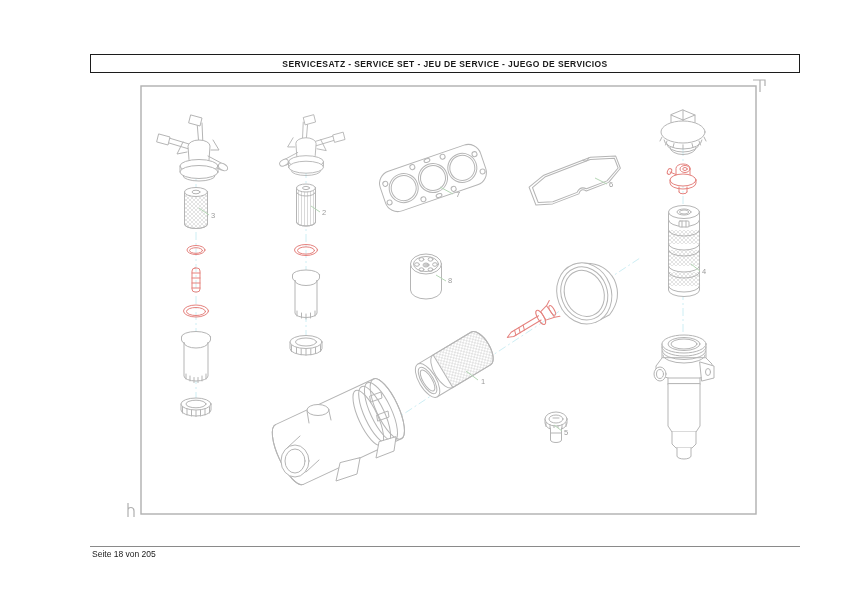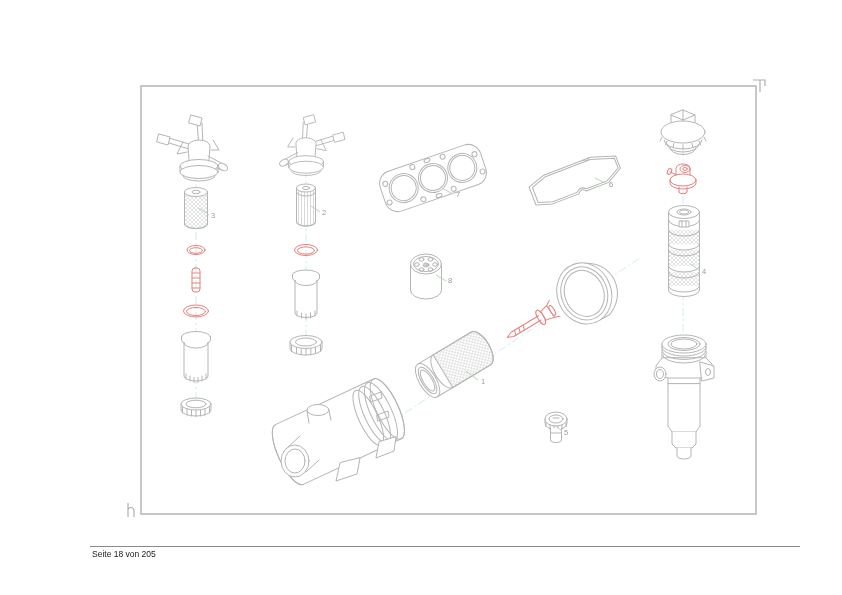--- a/index.html
+++ b/index.html
@@ -32,20 +32,23 @@
   }
   .footer-text{
     position:absolute;left:92px;top:549px;font-size:8.5px;color:var(--ink,#1a1a1a);
   }
 </style>
 </head>
 <body>
 
 <div class="page">
 
+  <div class="title-box">
+    <span>SERVICESATZ - SERVICE SET - JEU DE SERVICE - JUEGO DE SERVICIOS</span>
+  </div>
 
   <svg class="diagram" width="842" height="595" viewBox="0 0 842 595">
     <defs>
       <pattern id="mesh" width="4" height="4" patternUnits="userSpaceOnUse">
         <path d="M0 0L4 4M4 0L0 4" stroke="#c8c8c8" stroke-width="0.5" fill="none"></path>
       </pattern>
       <pattern id="pleat" width="3" height="5" patternUnits="userSpaceOnUse">
         <path d="M1.5 0V5" stroke="#c0c0c0" stroke-width="0.6" fill="none"></path>
       </pattern>
       <g id="fhead" class="ln">

